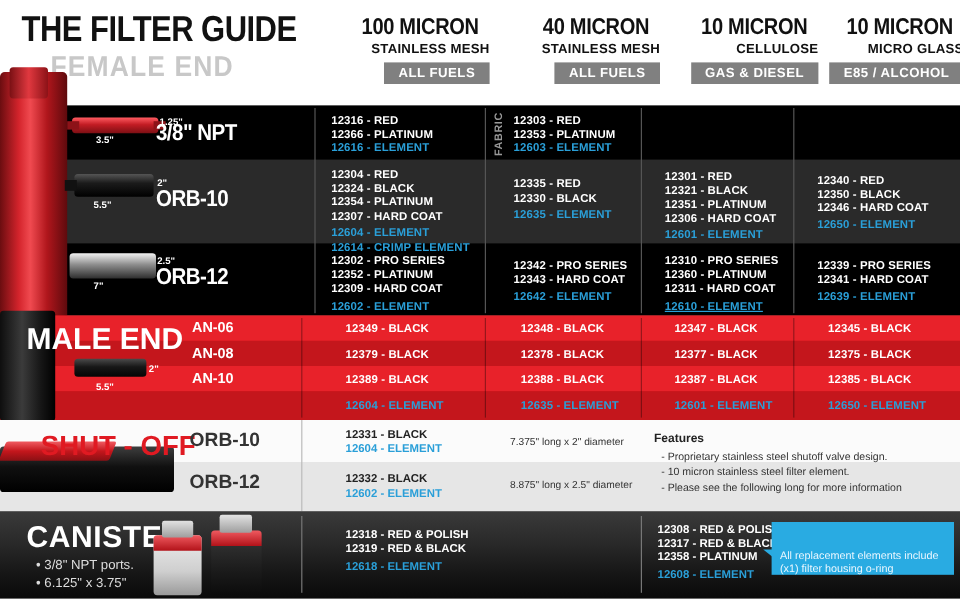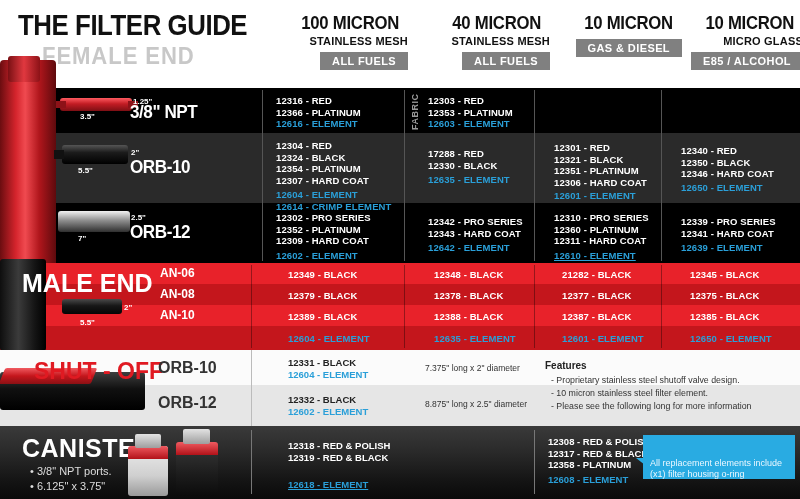--- a/index.html
+++ b/index.html
@@ -147,20 +147,21 @@
     </div>
 
     <div class="colhead" style="left:400px; width:150px;">
       <div class="ch-micron">40 MICRON</div>
       <div class="ch-mat">STAINLESS MESH</div>
       <div class="ch-fuel">ALL FUELS</div>
     </div>
 
     <div class="colhead" style="left:530px; width:152px;">
       <div class="ch-micron">10 MICRON</div>
+      <div class="ch-mat">CELLULOSE</div>
       <div class="ch-fuel">GAS &amp; DIESEL</div>
     </div>
 
     <div class="colhead" style="left:655px; width:148px;">
       <div class="ch-micron">10 MICRON</div>
       <div class="ch-mat">MICRO GLASS</div>
       <div class="ch-fuel">E85 / ALCOHOL</div>
     </div>
   </div>
 
@@ -220,21 +221,21 @@
 
     <div class="cell" style="left:276px; top:52px;">
       <div>12304 - RED</div>
       <div>12324 - BLACK</div>
       <div>12354 - PLATINUM</div>
       <div>12307 - HARD COAT</div>
       <div class="el" style="margin-top:3px;">12604 - ELEMENT</div>
       <div class="crimp">12614 - CRIMP ELEMENT</div>
     </div>
     <div class="cell" style="left:428px; top:60px;">
-      <div>17288 - RED</div>
+      <div>12335 - RED</div>
       <div>12330 - BLACK</div>
       <div class="el" style="margin-top:3px;">12635 - ELEMENT</div>
     </div>
     <div class="cell" style="left:554px; top:54px;">
       <div>12301 - RED</div>
       <div>12321 - BLACK</div>
       <div>12351 - PLATINUM</div>
       <div>12306 - HARD COAT</div>
       <div class="el" style="margin-top:2px;">12601 - ELEMENT</div>
     </div>
@@ -296,21 +297,21 @@
     <div class="mcell" style="left:288px; top:6px;">12349 - BLACK</div>
     <div class="mcell" style="left:288px; top:27px;">12379 - BLACK</div>
     <div class="mcell" style="left:288px; top:48px;">12389 - BLACK</div>
     <div class="mcell el" style="left:288px; top:70px;">12604 - ELEMENT</div>
 
     <div class="mcell" style="left:434px; top:6px;">12348 - BLACK</div>
     <div class="mcell" style="left:434px; top:27px;">12378 - BLACK</div>
     <div class="mcell" style="left:434px; top:48px;">12388 - BLACK</div>
     <div class="mcell el" style="left:434px; top:70px;">12635 - ELEMENT</div>
 
-    <div class="mcell" style="left:562px; top:6px;">21282 - BLACK</div>
+    <div class="mcell" style="left:562px; top:6px;">12347 - BLACK</div>
     <div class="mcell" style="left:562px; top:27px;">12377 - BLACK</div>
     <div class="mcell" style="left:562px; top:48px;">12387 - BLACK</div>
     <div class="mcell el" style="left:562px; top:70px;">12601 - ELEMENT</div>
 
     <div class="mcell" style="left:690px; top:6px;">12345 - BLACK</div>
     <div class="mcell" style="left:690px; top:27px;">12375 - BLACK</div>
     <div class="mcell" style="left:690px; top:48px;">12385 - BLACK</div>
     <div class="mcell el" style="left:690px; top:70px;">12650 - ELEMENT</div>
   </div>
 
@@ -363,21 +364,21 @@
          background:linear-gradient(180deg,#f05a60,#b21219);border-radius:3px 3px 0 0;"></div>
     <div class="thumb" style="left:183px; top:3px; width:27px; height:15px;
          background:linear-gradient(180deg,#e2e2e2,#9e9e9e);border-radius:2px;"></div>
 
     <div class="cvdiv" style="left:251px; top:4px; height:64px;"></div>
     <div class="cvdiv" style="left:534px; top:4px; height:64px;"></div>
 
     <div class="ccell" style="left:288px; top:14px;">
       <div>12318 - RED &amp; POLISH</div>
       <div>12319 - RED &amp; BLACK</div>
-      <div class="el" style="margin-top:16px;text-decoration:underline;">12618 - ELEMENT</div>
+      <div class="el" style="margin-top:4px;">12618 - ELEMENT</div>
     </div>
 
     <div class="ccell" style="left:548px; top:10px;">
       <div>12308 - RED &amp; POLISH</div>
       <div>12317 - RED &amp; BLACK</div>
       <div>12358 - PLATINUM</div>
       <div class="el" style="margin-top:3px;">12608 - ELEMENT</div>
     </div>
   </div>
 

